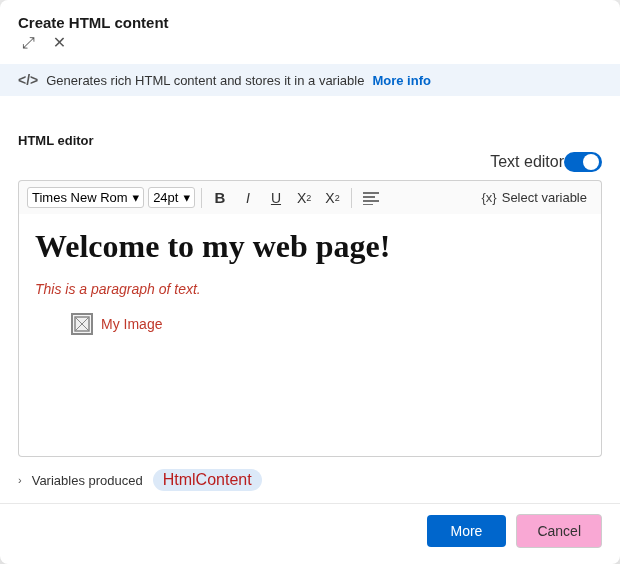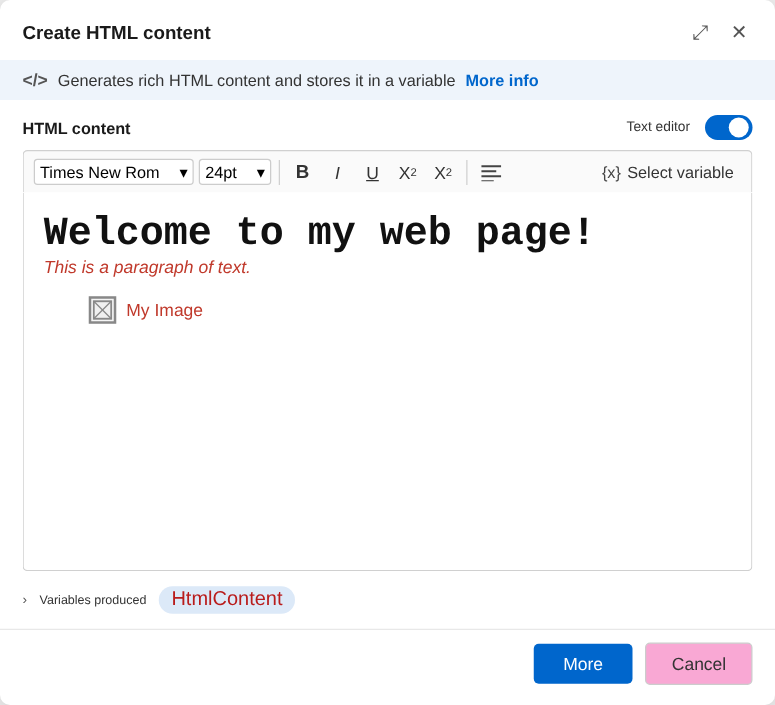--- a/index.html
+++ b/index.html
@@ -16,24 +16,24 @@
       border-radius: 8px;
       box-shadow: 0 4px 24px rgba(0,0,0,0.18);
       width: 620px;
       min-height: 564px;
       display: flex;
       flex-direction: column;
       overflow: hidden;
     }
     .dialog-header {
       display: flex;
-      align-items: center;
       justify-content: space-between;
       padding: 14px 18px 10px 18px;
       border-bottom: none;
+      flex-direction: column;
     }
     .dialog-title {
       font-size: 15px;
       font-weight: 600;
       color: #1a1a1a;
     }
     .header-icons {
       display: flex;
       gap: 10px;
       align-items: center;
@@ -84,23 +84,24 @@
       margin-bottom: 8px;
     }
     .editor-label {
       font-size: 13px;
       font-weight: 600;
       color: #1a1a1a;
     }
     .text-editor-toggle {
       display: flex;
       align-items: center;
-      gap: 12px;
-      font-size: 11px;
-      color: #333;
+      gap: 0;
+      font-size: 16px;
+      color: #333;
+      margin-top: 44px;
     }
     
     .toggle-switch {
       width: 38px;
       height: 20px;
       background: #0066cc;
       border-radius: 10px;
       position: relative;
       display: inline-block;
       cursor: pointer;
@@ -129,21 +130,21 @@
     }
     .toolbar-select {
       border: 1px solid #ccc;
       border-radius: 3px;
       font-size: 13px;
       padding: 2px 4px;
       background: #fff;
       cursor: pointer;
       display: flex;
       align-items: center;
-      gap: 16px;
+      gap: 5px;
     }
     .toolbar-divider {
       width: 1px;
       height: 20px;
       background: #d0d0d0;
       margin: 0 2px;
     }
     .toolbar-btn {
       background: none;
       border: none;
@@ -177,23 +178,24 @@
     .editor-content {
       border: 1px solid #d0d0d0;
       border-top: none;
       border-radius: 0 0 4px 4px;
       min-height: 240px;
       padding: 14px 16px;
       background: #fff;
       flex: 1;
     }
     .content-heading {
-      font-family: Liberation Mono, monospace;
+      font-family: Liberation Serif, serif;
       font-size: 32px;
       font-weight: 700;
+      margin-bottom: 16px;
       color: #111;
     }
     .content-paragraph {
       font-size: 14px;
       color: #c0392b;
       margin-bottom: 16px;
       font-style: italic;
     }
     .content-image-row {
       display: flex;
@@ -223,21 +225,21 @@
       gap: 10px;
       padding: 12px 18px;
       font-size: 13px;
       color: #333;
     }
     .variables-chevron {
       font-size: 11px;
       color: #555;
     }
     .variables-label {
-      font-size: 10px;
+      font-size: 13px;
       color: #333;
     }
     .variable-badge {
       background: #dce9f8;
       color: #b91c1c;
       border-radius: 12px;
       padding: 2px 10px;
       font-size: 16px;
       font-weight: 400;
     }
@@ -283,21 +285,21 @@
   </div>
 
   <div class="info-bar">
     <span class="info-bar-icon">&lt;/&gt;</span>
     <span>Generates rich HTML content and stores it in a variable</span>
     <a href="#" class="more-info-link">More info</a>
   </div>
 
   <div class="editor-section">
     <div class="editor-label-row">
-      <span class="editor-label">HTML content</span>
+      <span class="editor-label">HTML editor</span>
       <div class="text-editor-toggle">
         <span>Text editor</span>
         <div class="toggle-switch"></div>
       </div>
     </div>
 
     <div class="toolbar">
       <div class="toolbar-select">
         <span>Times New Rom</span>
         <span>▾</span>

